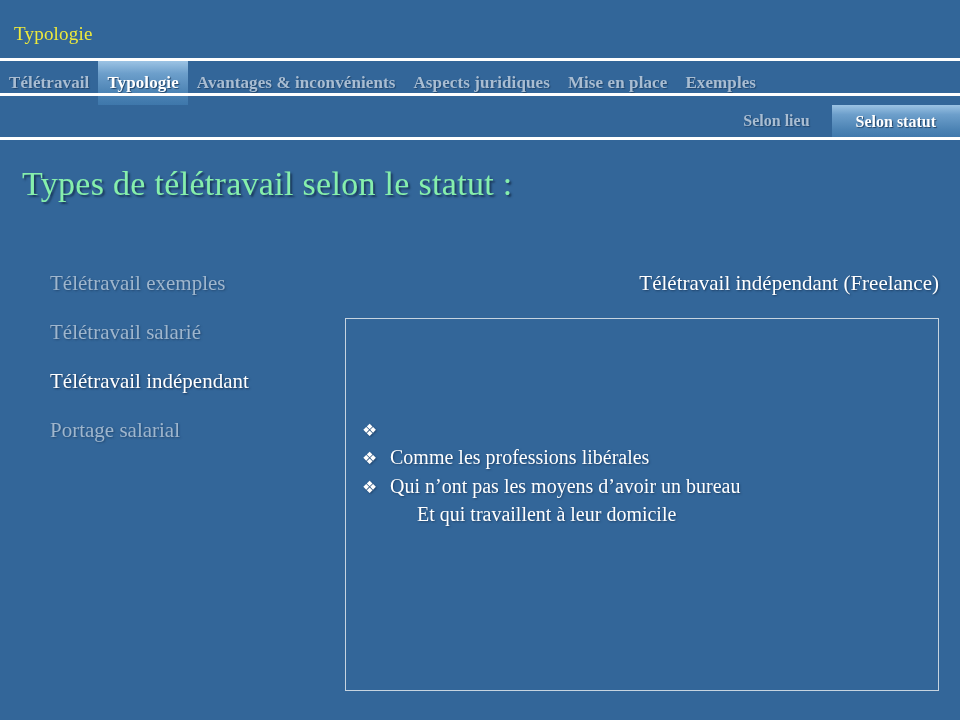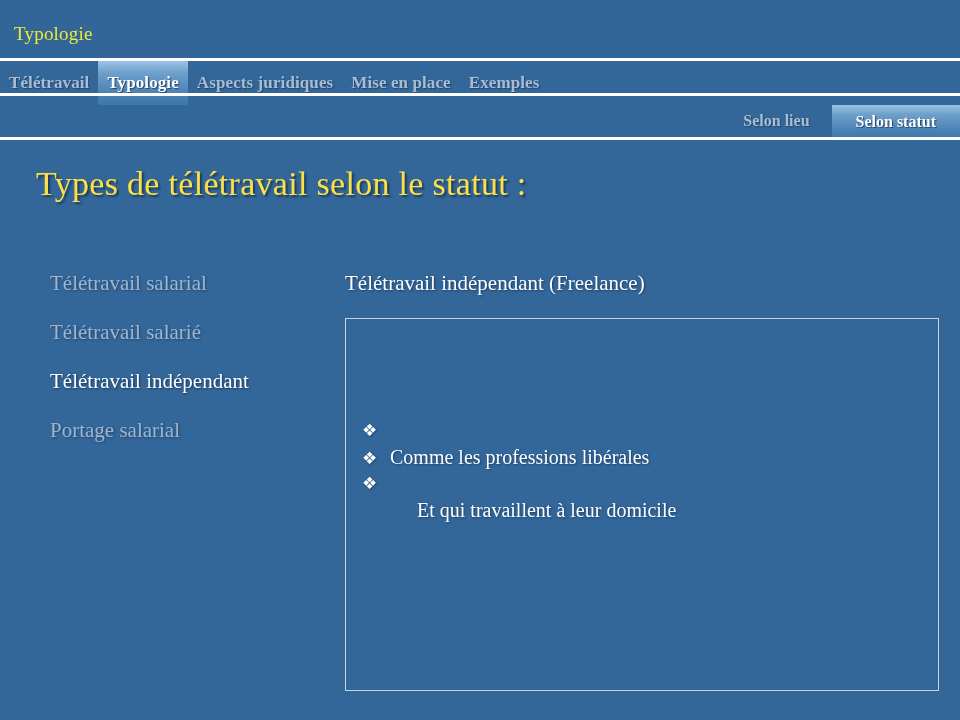--- a/index.html
+++ b/index.html
@@ -105,24 +105,24 @@
     color: #FFFFFF;
     background: linear-gradient(to bottom, #9CC3E4 0%, #6D9FCB 28%, #4C83B4 72%, #3E77AB 100%);
     text-shadow: 1px 1px 1px rgba(25,55,90,0.85);
     padding: 17px 24px;
     font-family: Liberation Serif, serif;
   }
 
   
   #slide-title {
     position: absolute;
-    left: 36px;
+    left: 22px;
     top: 164px;
     font-size: 34px;
-    color: #fde047;
+    color: #86efac;
     white-space: nowrap;
     letter-spacing: 0.3px;
     text-shadow: 2px 2px 2px rgba(22,50,82,0.85);
     line-height: 1.2;
   }
 
   
   #left-list {
     position: absolute;
     left: 50px;
@@ -142,21 +142,21 @@
     color: #FFFFFF;
     text-shadow: 1px 1px 2px rgba(20,45,78,0.85);
   }
 
   
   #panel-heading {
     position: absolute;
     left: 345px;
     top: 273px;
     width: 594px;
-    text-align: left;
+    text-align: right;
     font-size: 21px;
     color: #FFFFFF;
     white-space: nowrap;
     line-height: 1;
     text-shadow: 1px 1px 2px rgba(20,45,78,0.7);
   }
   #content-panel {
     position: absolute;
     left: 345px;
     top: 318px;
@@ -203,20 +203,23 @@
 <div class="rule" id="rule-1"></div>
 
 <div id="main-nav">
   <div class="nav-item">
     <span>Télétravail</span>
   </div>
   <div class="nav-item active">
     <span>Typologie</span>
   </div>
   <div class="nav-item">
+    <span>Avantages &amp; inconvénients</span>
+  </div>
+  <div class="nav-item">
     <span>Aspects juridiques</span>
   </div>
   <div class="nav-item">
     <span>Mise en place</span>
   </div>
   <div class="nav-item">
     <span>Exemples</span>
   </div>
 </div>
 
@@ -230,21 +233,21 @@
     <span>Selon statut</span>
   </div>
 </div>
 
 <div class="rule" id="rule-3"></div>
 
 <div id="slide-title">Types de télétravail selon le statut :</div>
 
 <div id="left-list">
   <div class="left-item">
-    <span>Télétravail salarial</span>
+    <span>Télétravail exemples</span>
   </div>
   <div class="left-item">
     <span>Télétravail salarié</span>
   </div>
   <div class="left-item active">
     <span>Télétravail indépendant</span>
   </div>
   <div class="left-item">
     <span>Portage salarial</span>
   </div>
@@ -259,20 +262,21 @@
       <span class="bullet-mark">❖</span>
     </div>
 
     <div class="bullet-row">
       <span class="bullet-mark">❖</span>
       <span class="bullet-text">Comme les professions libérales</span>
     </div>
 
     <div class="bullet-row">
       <span class="bullet-mark">❖</span>
+      <span class="bullet-text">Qui n’ont pas les moyens d’avoir un bureau</span>
     </div>
 
     <div class="bullet-row sub">
       <span class="bullet-text">Et qui travaillent à leur domicile</span>
     </div>
 
 
   </div>
 </div>
 

